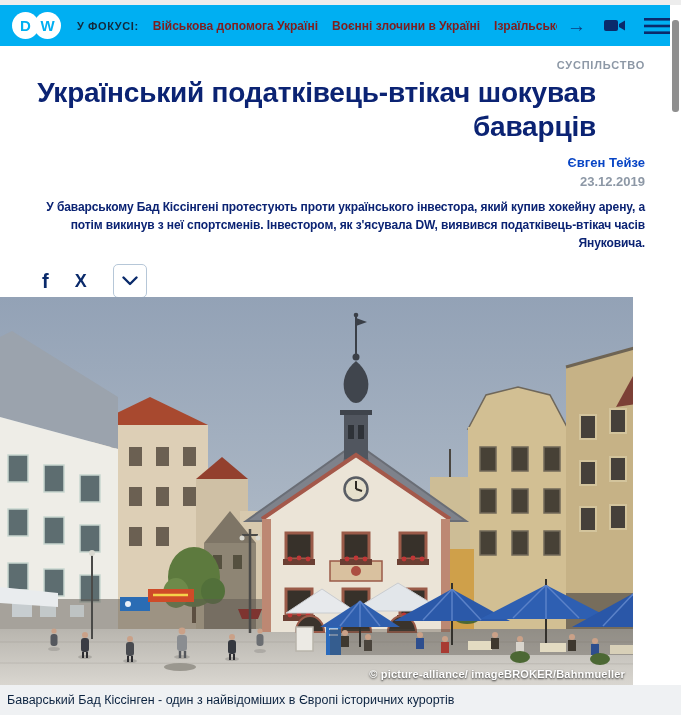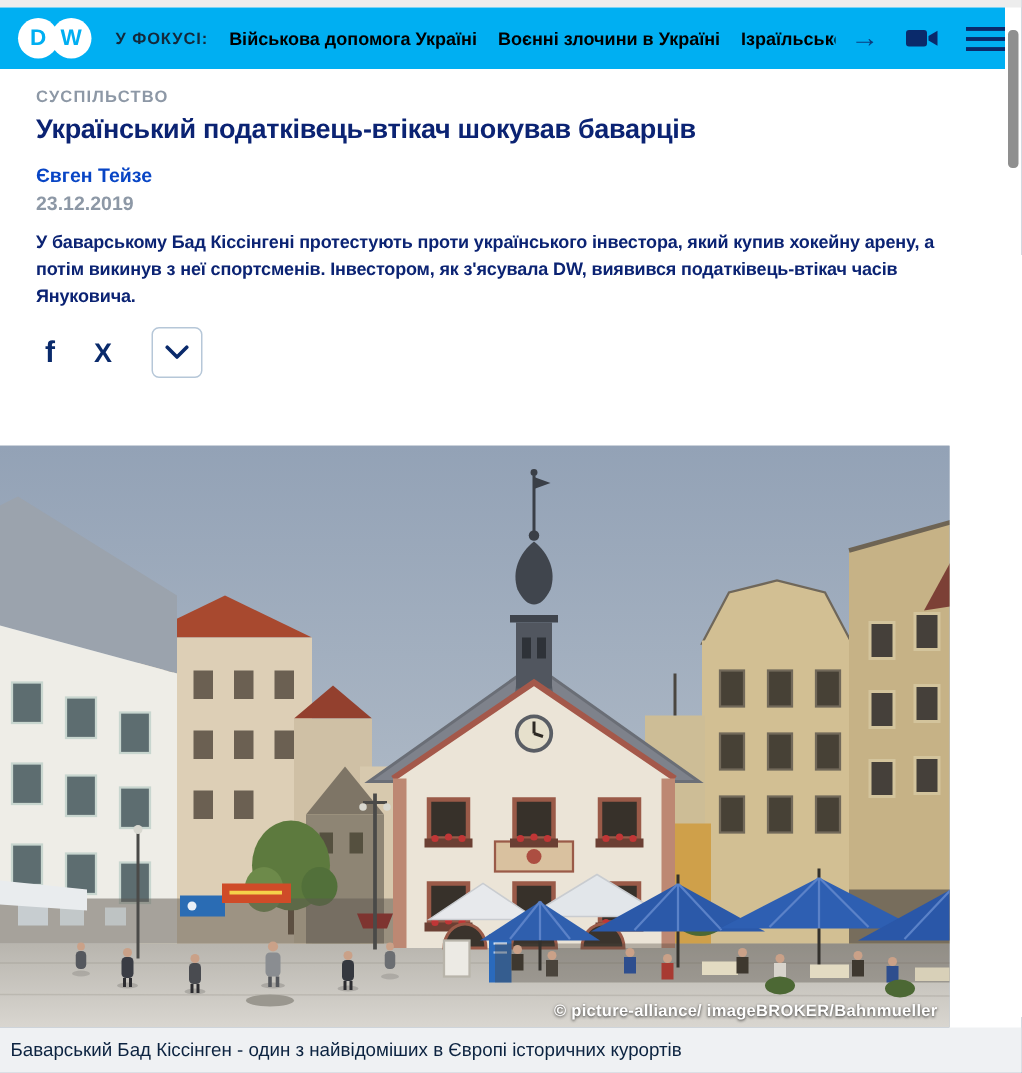--- a/index.html
+++ b/index.html
@@ -19,36 +19,36 @@
     display:flex;align-items:center;justify-content:center;
     font-weight:800;font-size:15px;color:#00aff2;
   }
   .logo-circle.w{margin-left:-5px;}
   .focus-label{
     margin-left:16px;font-size:11px;font-weight:700;color:#13293b;
     letter-spacing:.6px;white-space:nowrap;
   }
   .nav{display:flex;align-items:center;margin-left:14px;gap:14px;min-width:0;}
   .nav-link{
-    font-size:12px;font-weight:700;color:#000000;text-decoration:none;
+    font-size:12px;font-weight:700;color:#7f1d1d;text-decoration:none;
     white-space:nowrap;cursor:pointer;
   }
   .nav-link.truncated{max-width:146px;overflow:hidden;display:block;}
   .header-icons{display:flex;align-items:center;gap:18px;margin-left:10px;}
   .arrow-icon{font-size:19px;font-weight:700;color:#0b3c7e;line-height:1;cursor:pointer;}
   .cam-btn,.menu-btn{background:none;border:none;padding:0;cursor:pointer;display:flex;align-items:center;}
   .scrollbar-thumb{
     position:absolute;right:2px;top:20px;width:7px;height:92px;
     background:#8f8f8f;border-radius:3px;z-index:50;
   }
   
-  .article{height:251px;box-sizing:border-box;padding:0 24px;overflow:hidden;}
+  .article{height:251px;box-sizing:border-box;padding:0 36px;overflow:hidden;text-align:right;}
   .category{margin-top:13px;font-size:11px;font-weight:600;letter-spacing:.8px;color:#8d98a6;}
   .headline{
-    margin:5px 0 2px;font-size:18px;line-height:1.22;font-weight:800;
+    margin:5px 0 2px;font-size:28px;line-height:1.22;font-weight:800;
     color:#0b2373;max-width:560px;letter-spacing:-.2px;
   }
   .author{margin-top:11px;font-size:13px;font-weight:700;color:#0845c5;cursor:pointer;}
   .date{margin-top:4px;font-size:13px;color:#8d98a6;font-weight:bold;}
   .lead{
     margin-top:9px;font-size:12px;line-height:1.5;font-weight:700;
     color:#0b2373;letter-spacing:-.1px;
   }
   .share-row{display:flex;align-items:center;gap:26px;margin-top:12px;margin-left:6px;}
   .share-fb{font-size:20px;font-weight:900;color:#0a2a6b;cursor:pointer;line-height:1;}

